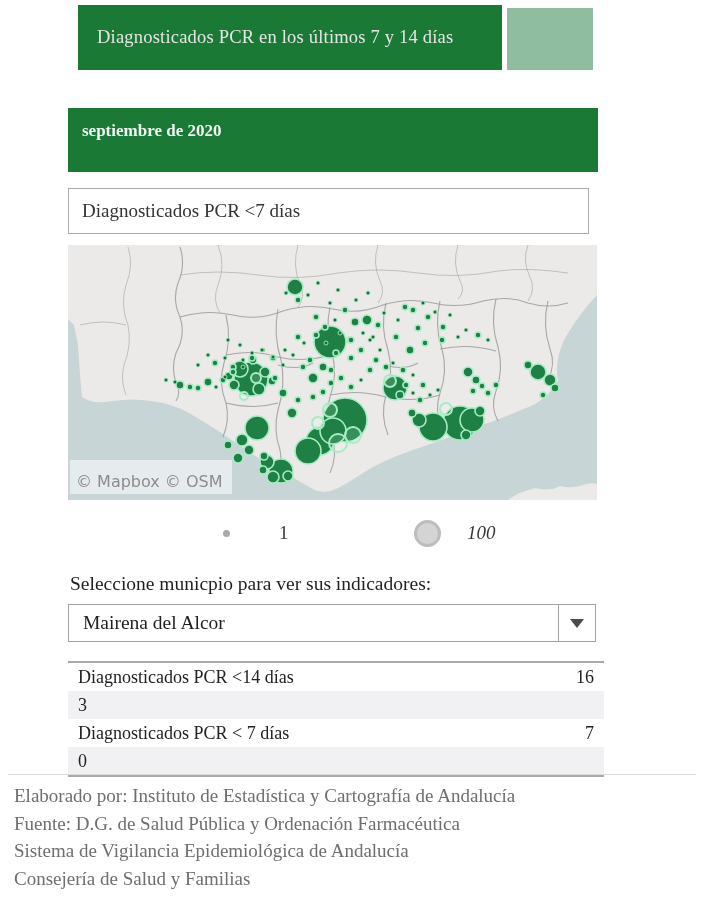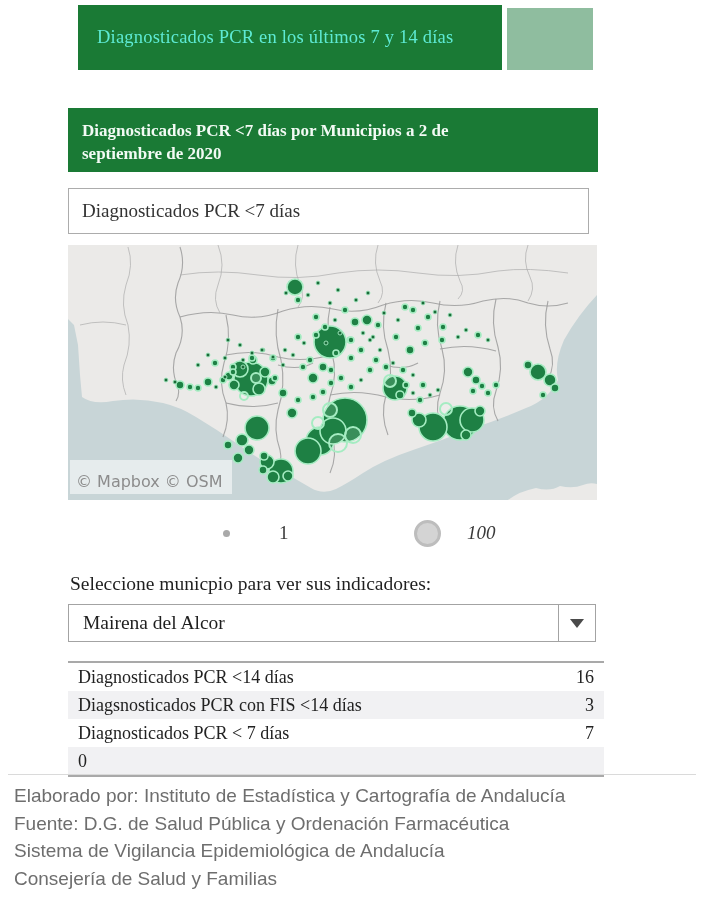--- a/index.html
+++ b/index.html
@@ -5,21 +5,21 @@
   * { margin:0; padding:0; box-sizing:border-box; }
   html,body { background:#ffffff; }
   body {
     width:704px; height:903px; position:relative;
     font-family:"Liberation Serif", serif; overflow:hidden;
   }
 
   
   .title-bar {
     position:absolute; left:78px; top:5px; width:424px; height:65px;
-    background:#1A7A35; color:#5eead4; display:flex; align-items:center;
+    background:#1A7A35; color:#e5e5e5; display:flex; align-items:center;
     padding-left:19px; font-size:18.5px; letter-spacing:.2px;
   }
   .corner-square {
     position:absolute; left:507px; top:8px; width:86px; height:62px;
     background:#8FBD9F;
   }
 
   
   .subtitle-bar {
     position:absolute; left:68px; top:108px; width:530px; height:64px;
@@ -92,34 +92,33 @@
   .ind-row:nth-child(even) { background:#F1F1F3; }
   .ind-value { text-align:right; }
 
   
   .footer-divider {
     position:absolute; left:8px; top:774px; width:688px;
     border-top:1px solid #DADADA;
   }
   .footer {
     position:absolute; left:14px; top:782px; width:690px;
-    font-family:Liberation Sans, sans-serif; font-size:19px; line-height:27.5px;
+    font-family:Liberation Serif, serif; font-size:19px; line-height:27.5px;
     color:#6E6E6E;
   }
 </style>
 </head>
 <body>
 
 <div class="title-bar">
   <span>Diagnosticados PCR en los últimos 7 y 14 días</span>
 </div>
 <div class="corner-square"></div>
 
 <div class="subtitle-bar">
-  <div>Diagnosticados PCR &lt;7 días por Municipios a 2 de</div>
   <div>septiembre de 2020</div>
 </div>
 
 <div class="indicator-box">
   <span>Diagnosticados PCR &lt;7 días</span>
 </div>
 
 <div class="map-wrap">
   <svg width="529" height="255" viewBox="0 0 529 255">
     <rect x="0" y="0" width="529" height="255" fill="#C8D5D7"></rect>
@@ -330,21 +329,20 @@
     <div class="arrow-down"></div>
   </div>
 </div>
 
 <div class="ind-table">
   <div class="ind-row">
     <span>Diagnosticados PCR &lt;14 días</span>
     <span class="ind-value">16</span>
   </div>
   <div class="ind-row">
-    <span>Diagsnosticados PCR con FIS &lt;14 días</span>
     <span class="ind-value">3</span>
   </div>
   <div class="ind-row">
     <span>Diagnosticados PCR &lt; 7 días</span>
     <span class="ind-value">7</span>
   </div>
   <div class="ind-row">
     <span class="ind-value">0</span>
   </div>
 </div>

